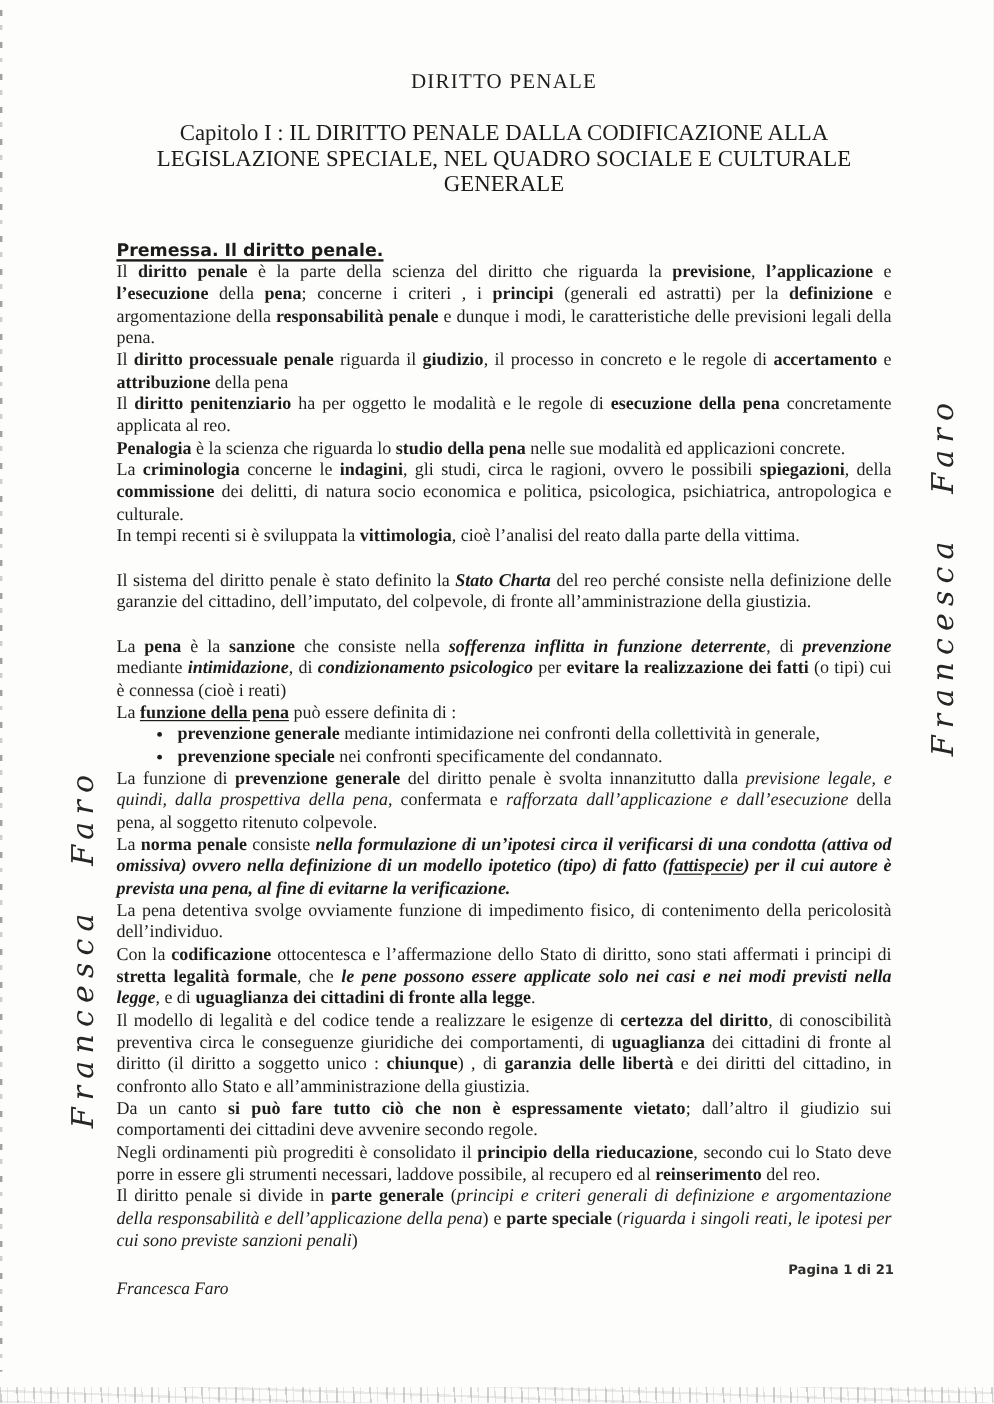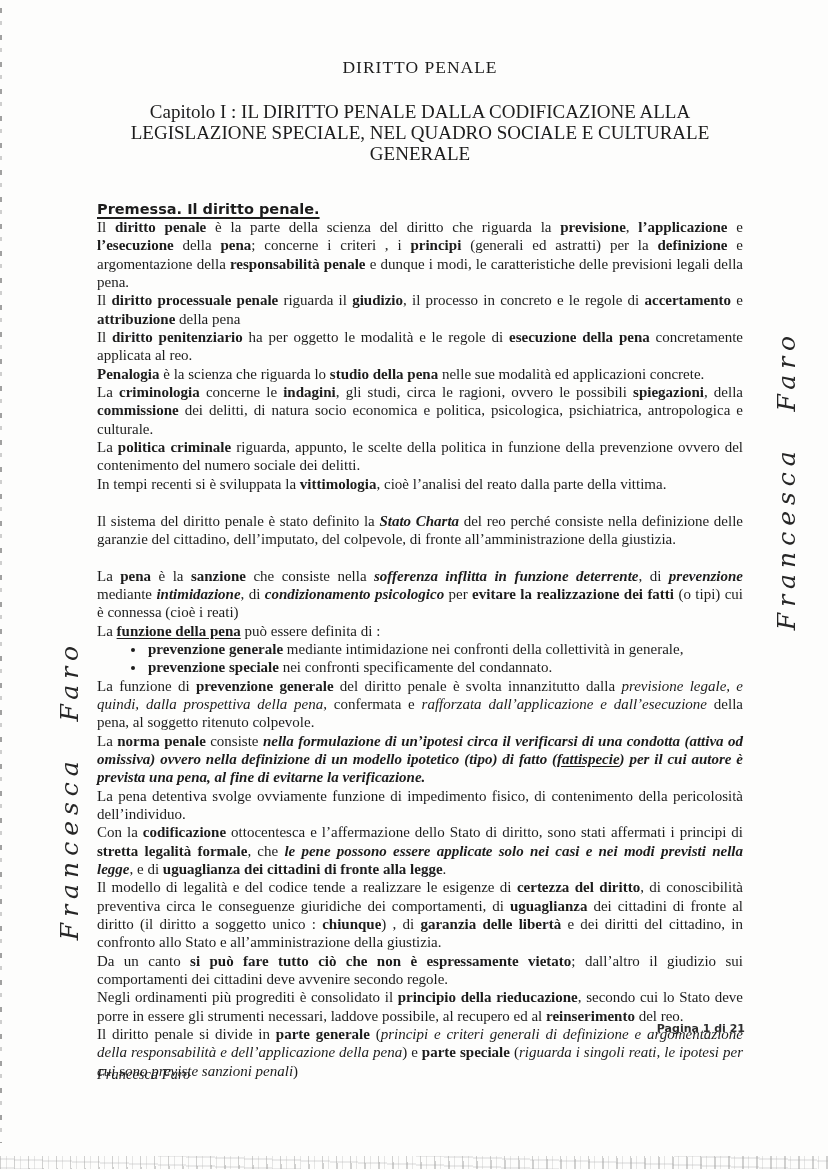--- a/index.html
+++ b/index.html
@@ -24,21 +24,21 @@
   .i{font-style:italic;}
   .u{text-decoration:underline;text-underline-offset:2px;}
   .watermark{
     position:absolute;white-space:nowrap;font-family:"DejaVu Serif",serif;
     font-style:italic;font-size:25px;letter-spacing:6px;word-spacing:20px;
     color:#262626;transform:translate(-50%,-50%) rotate(-90deg);
   }
   .wm-right{left:786px;top:480px;}
   .wm-left{left:69px;top:790px;}
   .footer-page{
-    position:absolute;top:1022px;right:83px;font-family:"DejaVu Sans",sans-serif;
+    position:absolute;top:1052px;right:83px;font-family:"DejaVu Sans",sans-serif;
     font-size:11px;font-weight:bold;color:#2e2e2e;
   }
   .footer-signature{
     position:absolute;top:1066px;left:97px;font-style:italic;font-size:14.5px;color:#1c1c1c;
   }
   .scan-edge-left{
     position:absolute;left:0;top:8px;width:2px;height:1135px;
     background:repeating-linear-gradient(180deg,
       rgba(70,70,70,.5) 0 5px, rgba(70,70,70,0) 5px 13px,
       rgba(100,100,100,.3) 13px 17px, rgba(70,70,70,0) 17px 27px);
@@ -65,21 +65,20 @@
     <div class="doc-chapter">Capitolo I : IL DIRITTO PENALE DALLA CODIFICAZIONE ALLA LEGISLAZIONE SPECIALE, NEL QUADRO SOCIALE E CULTURALE GENERALE</div>
     <div>
       <span class="section-heading">Premessa. Il diritto penale.</span>
     </div>
     <div class="body-text">
         <p class="para"><span>Il </span><span class="b">diritto penale</span><span> è la parte della scienza del diritto che riguarda la </span><span class="b">previsione</span><span>, </span><span class="b">l’applicazione</span><span> e </span><span class="b">l’esecuzione</span><span> della </span><span class="b">pena</span><span>; concerne i criteri , i </span><span class="b">principi</span><span> (generali ed astratti) per la </span><span class="b">definizione</span><span> e argomentazione della </span><span class="b">responsabilità penale</span><span> e dunque i modi, le caratteristiche delle previsioni legali della pena.</span></p>
         <p class="para"><span>Il </span><span class="b">diritto processuale penale</span><span> riguarda il </span><span class="b">giudizio</span><span>, il processo in concreto e le regole di </span><span class="b">accertamento</span><span> e </span><span class="b">attribuzione</span><span> della pena</span></p>
         <p class="para"><span>Il </span><span class="b">diritto penitenziario</span><span> ha per oggetto le modalità e le regole di </span><span class="b">esecuzione della pena</span><span> concretamente applicata al reo.</span></p>
         <p class="para"><span class="b">Penalogia</span><span> è la scienza che riguarda lo </span><span class="b">studio della pena</span><span> nelle sue modalità ed applicazioni concrete.</span></p>
         <p class="para"><span>La </span><span class="b">criminologia</span><span> concerne le </span><span class="b">indagini</span><span>, gli studi, circa le ragioni, ovvero le possibili </span><span class="b">spiegazioni</span><span>, della </span><span class="b">commissione</span><span> dei delitti, di natura socio economica e politica, psicologica, psichiatrica, antropologica e culturale.</span></p>
-        <p class="para"><span>La </span><span class="b">politica criminale</span><span> riguarda, appunto, le scelte della politica in funzione della prevenzione ovvero del contenimento del numero sociale dei delitti.</span></p>
         <p class="para"><span>In tempi recenti si è sviluppata la </span><span class="b">vittimologia</span><span>, cioè l’analisi del reato dalla parte della vittima.</span></p>
         <div class="gap"></div>
         <p class="para"><span>Il sistema del diritto penale è stato definito la </span><span class="b i">Stato Charta</span><span> del reo perché consiste nella definizione delle garanzie del cittadino, dell’imputato, del colpevole, di fronte all’amministrazione della giustizia.</span></p>
         <div class="gap"></div>
         <p class="para"><span>La </span><span class="b">pena</span><span> è la </span><span class="b">sanzione</span><span> che consiste nella </span><span class="b i">sofferenza inflitta in funzione deterrente</span><span>, di </span><span class="b i">prevenzione</span><span> mediante </span><span class="b i">intimidazione</span><span>, di </span><span class="b i">condizionamento psicologico</span><span> per </span><span class="b">evitare la realizzazione dei fatti</span><span> (o tipi) cui è connessa (cioè i reati)</span></p>
         <p class="para"><span>La </span><span class="b u">funzione della pena</span><span> può essere definita di :</span></p>
         <ul class="bullets">
           <li><span class="b">prevenzione generale</span><span> mediante intimidazione nei confronti della collettività in generale,</span></li>
           <li><span class="b">prevenzione speciale</span><span> nei confronti specificamente del condannato.</span></li>
         </ul>

